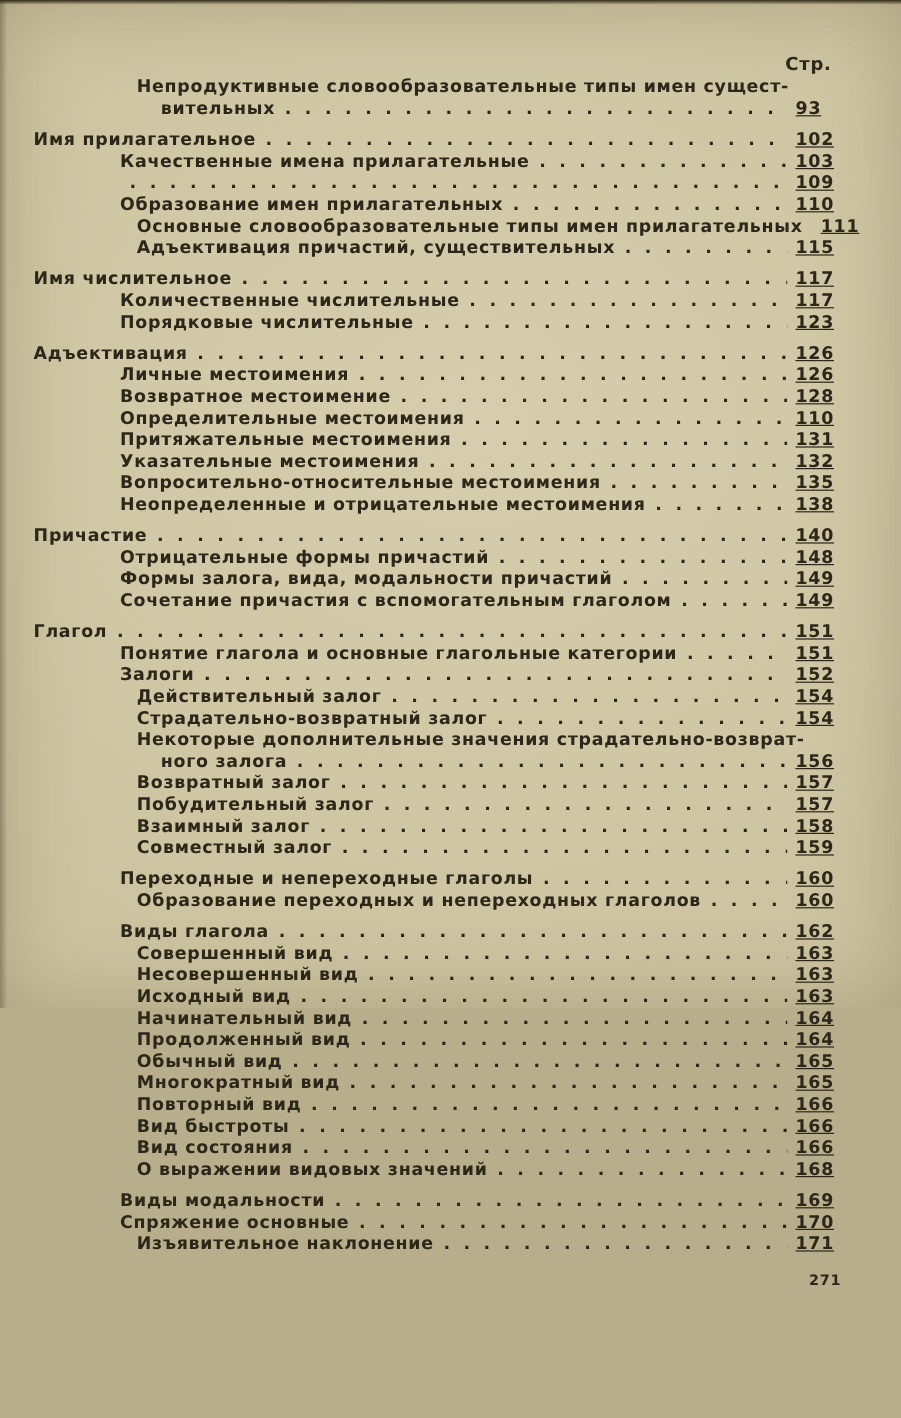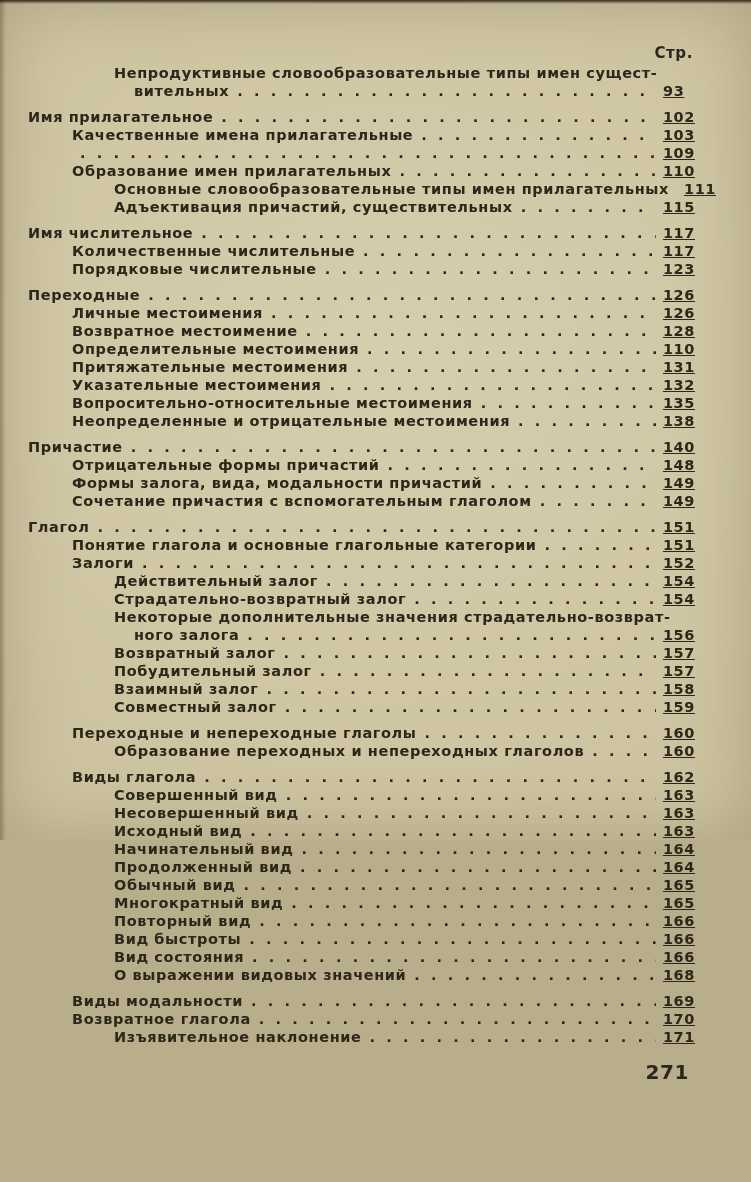--- a/index.html
+++ b/index.html
@@ -59,28 +59,28 @@
     margin-left: 8px;
     margin-right: 7px;
     word-spacing: 5px;
   }
   .pg {
     flex: 0 0 auto;
     min-width: 32px;
     text-decoration: underline;
   }
   .ind0 { padding-left: 28px; }
-  .ind1 { padding-left: 72px; }
+  .ind1 { padding-left: 100px; }
   .ind2 { padding-left: 114px; }
   .row.wrapline { padding-left: 134px; }
   .row.gap { margin-top: 8px; }
   .page-footer {
     position: absolute;
-    top: 1060px; right: 62px;
-    font-size: 20px;
+    top: 1060px; right: 50px;
+    font-size: 12px;
   }
 </style>
 </head>
 <body>
 
 <div class="page">
   <div class="col-header">Стр.</div>
 
   <div class="toc">
       <div class="row ind2">
@@ -129,21 +129,21 @@
         <span class="t">Количественные числительные</span>
         <span class="leader">. . . . . . . . . . . . . . . . . . . . . . . . . . . . . . . . . . . . . . . . . . . . . . . . . . . . . . . . . . . . . . . . . . . . . . . . . . . . . . . . . . . . . . . . . . . . . . . . . . . . . . . . . . . . . . . . . . . . . . . . </span>
         <span class="pg">117</span>
       </div>
       <div class="row ind1">
         <span class="t">Порядковые числительные</span>
         <span class="leader">. . . . . . . . . . . . . . . . . . . . . . . . . . . . . . . . . . . . . . . . . . . . . . . . . . . . . . . . . . . . . . . . . . . . . . . . . . . . . . . . . . . . . . . . . . . . . . . . . . . . . . . . . . . . . . . . . . . . . . . . </span>
         <span class="pg">123</span>
       </div>
       <div class="row ind0 gap">
-        <span class="t">Переходные</span>
+        <span class="t">Адъективация</span>
         <span class="leader">. . . . . . . . . . . . . . . . . . . . . . . . . . . . . . . . . . . . . . . . . . . . . . . . . . . . . . . . . . . . . . . . . . . . . . . . . . . . . . . . . . . . . . . . . . . . . . . . . . . . . . . . . . . . . . . . . . . . . . . . </span>
         <span class="pg">126</span>
       </div>
       <div class="row ind1">
         <span class="t">Личные местоимения</span>
         <span class="leader">. . . . . . . . . . . . . . . . . . . . . . . . . . . . . . . . . . . . . . . . . . . . . . . . . . . . . . . . . . . . . . . . . . . . . . . . . . . . . . . . . . . . . . . . . . . . . . . . . . . . . . . . . . . . . . . . . . . . . . . . </span>
         <span class="pg">126</span>
       </div>
       <div class="row ind1">
         <span class="t">Возвратное местоимение</span>
@@ -317,21 +317,21 @@
         <span class="t">О выражении видовых значений</span>
         <span class="leader">. . . . . . . . . . . . . . . . . . . . . . . . . . . . . . . . . . . . . . . . . . . . . . . . . . . . . . . . . . . . . . . . . . . . . . . . . . . . . . . . . . . . . . . . . . . . . . . . . . . . . . . . . . . . . . . . . . . . . . . . </span>
         <span class="pg">168</span>
       </div>
       <div class="row ind1 gap">
         <span class="t">Виды модальности</span>
         <span class="leader">. . . . . . . . . . . . . . . . . . . . . . . . . . . . . . . . . . . . . . . . . . . . . . . . . . . . . . . . . . . . . . . . . . . . . . . . . . . . . . . . . . . . . . . . . . . . . . . . . . . . . . . . . . . . . . . . . . . . . . . . </span>
         <span class="pg">169</span>
       </div>
       <div class="row ind1">
-        <span class="t">Возвратное глагола</span>
+        <span class="t">Спряжение основные</span>
         <span class="leader">. . . . . . . . . . . . . . . . . . . . . . . . . . . . . . . . . . . . . . . . . . . . . . . . . . . . . . . . . . . . . . . . . . . . . . . . . . . . . . . . . . . . . . . . . . . . . . . . . . . . . . . . . . . . . . . . . . . . . . . . </span>
         <span class="pg">170</span>
       </div>
       <div class="row ind2">
         <span class="t">Изъявительное наклонение</span>
         <span class="leader">. . . . . . . . . . . . . . . . . . . . . . . . . . . . . . . . . . . . . . . . . . . . . . . . . . . . . . . . . . . . . . . . . . . . . . . . . . . . . . . . . . . . . . . . . . . . . . . . . . . . . . . . . . . . . . . . . . . . . . . . </span>
         <span class="pg">171</span>
       </div>
     </div>
 

